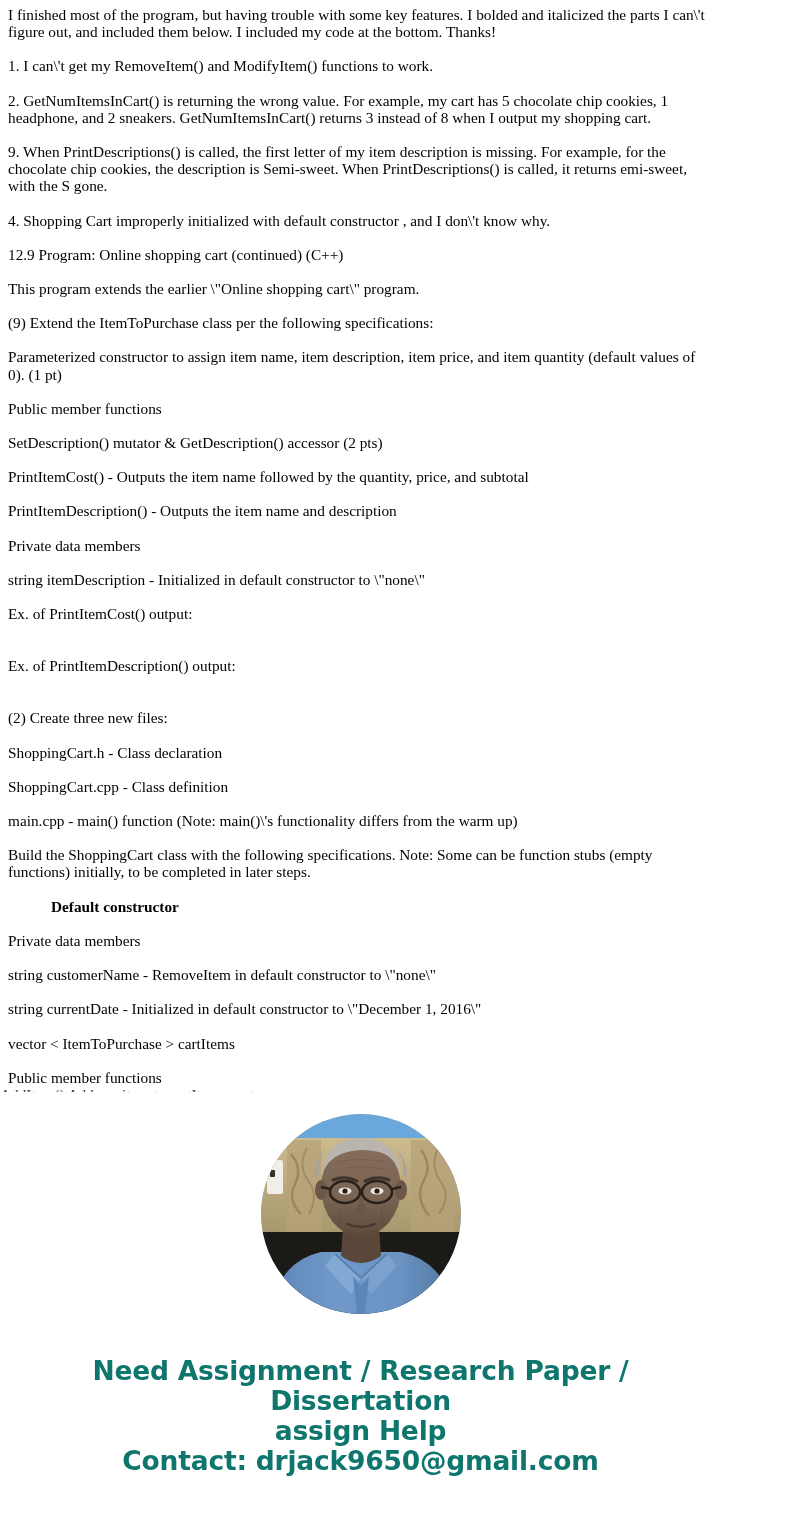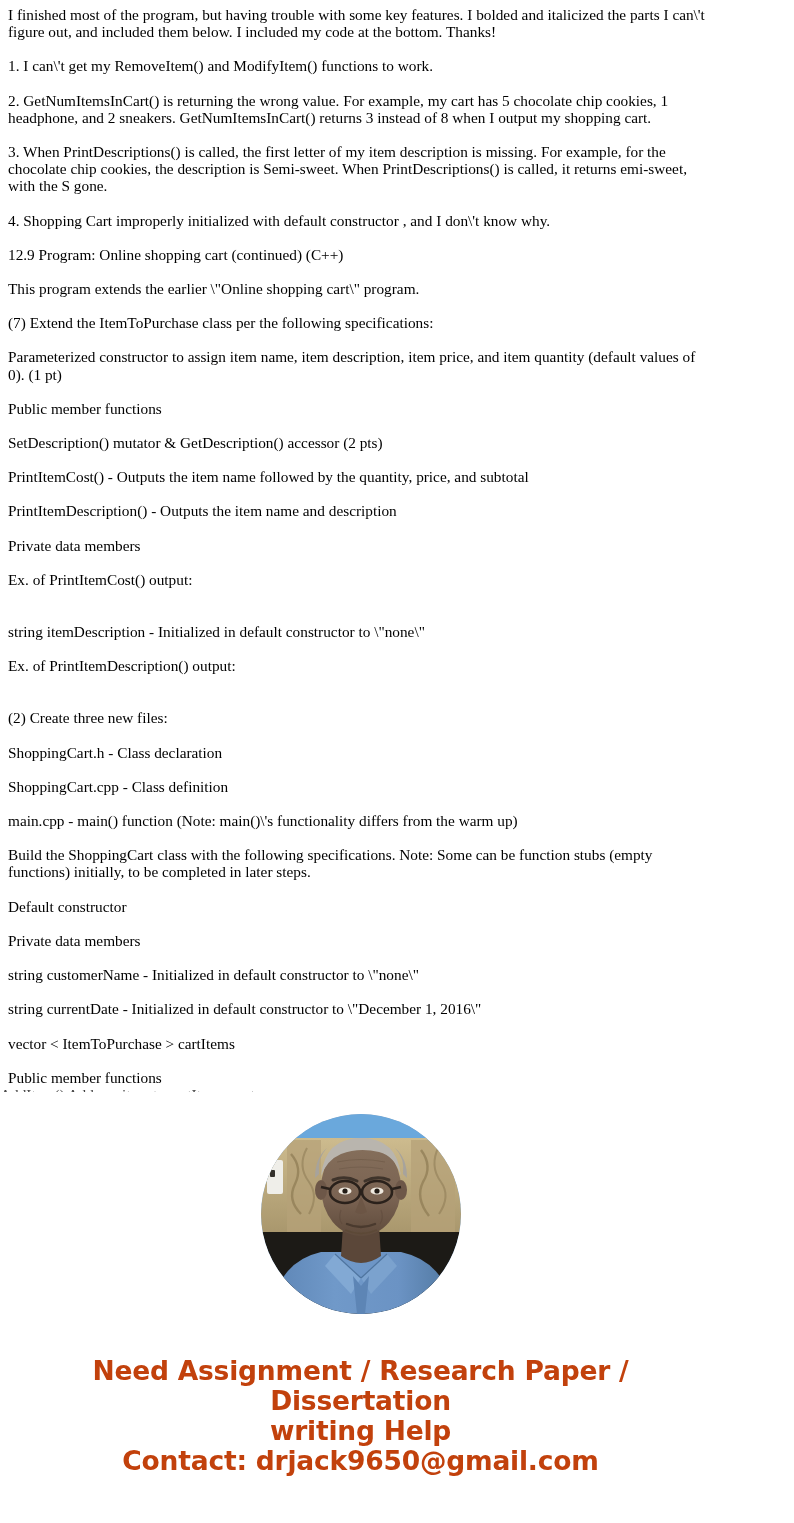--- a/index.html
+++ b/index.html
@@ -30,21 +30,21 @@
   .para {
     font-size: 15.3px;
     line-height: 17.2px;
     margin: 0 0 17px 0;
     text-align: left;
     word-wrap: break-word;
     white-space: normal;
   }
   .para:last-child { margin-bottom: 0; }
 
-  .para.bold { font-weight: normal; }
+  .para.bold { font-weight: bold; margin-left: 43px; }
 
   
   .para.with-gap { margin-bottom: 35px; }
 
   
   .clipped-line {
     font-size: 15.3px;
     line-height: 17.2px;
     height: 6px;
     overflow: hidden;
@@ -73,56 +73,56 @@
   
   .promo {
     margin-top: 42px;
     padding: 0 10px 18px 10px;
     text-align: center;
     font-family: "DejaVu Sans", "Liberation Sans", sans-serif;
     font-weight: bold;
     font-size: 26.5px;
     line-height: 30px;
     letter-spacing: -0.2px;
-    color: #c2410c;
+    color: #0f766e;
   }
   .promo .promo-line { display: block; }
 </style>
 </head>
 <body>
 
 <div class="page">
 
   <div class="question-body">
 
   <p class="para">I finished most of the program, but having trouble with some key features. I bolded and italicized the parts I can\'t figure out, and included them below. I included my code at the bottom. Thanks!</p>
       <p class="para">1. I can\'t get my RemoveItem() and ModifyItem() functions to work.</p>
       <p class="para">2. GetNumItemsInCart() is returning the wrong value. For example, my cart has 5 chocolate chip cookies, 1 headphone, and 2 sneakers. GetNumItemsInCart() returns 3 instead of 8 when I output my shopping cart.</p>
-      <p class="para">3. When PrintDescriptions() is called, the first letter of my item description is missing. For example, for the chocolate chip cookies, the description is Semi-sweet. When PrintDescriptions() is called, it returns emi-sweet, with the S gone.</p>
+      <p class="para">9. When PrintDescriptions() is called, the first letter of my item description is missing. For example, for the chocolate chip cookies, the description is Semi-sweet. When PrintDescriptions() is called, it returns emi-sweet, with the S gone.</p>
       <p class="para">4. Shopping Cart improperly initialized with default constructor , and I don\'t know why.</p>
       <p class="para">12.9 Program: Online shopping cart (continued) (C++)</p>
       <p class="para">This program extends the earlier \"Online shopping cart\" program.</p>
-      <p class="para">(7) Extend the ItemToPurchase class per the following specifications:</p>
+      <p class="para">(9) Extend the ItemToPurchase class per the following specifications:</p>
       <p class="para">Parameterized constructor to assign item name, item description, item price, and item quantity (default values of 0). (1 pt)</p>
       <p class="para">Public member functions</p>
       <p class="para">SetDescription() mutator &amp; GetDescription() accessor (2 pts)</p>
       <p class="para">PrintItemCost() - Outputs the item name followed by the quantity, price, and subtotal</p>
       <p class="para">PrintItemDescription() - Outputs the item name and description</p>
       <p class="para">Private data members</p>
+      <p class="para">string itemDescription - Initialized in default constructor to \"none\"</p>
       <p class="para with-gap">Ex. of PrintItemCost() output:</p>
-      <p class="para">string itemDescription - Initialized in default constructor to \"none\"</p>
       <p class="para with-gap">Ex. of PrintItemDescription() output:</p>
       <p class="para">(2) Create three new files:</p>
       <p class="para">ShoppingCart.h - Class declaration</p>
       <p class="para">ShoppingCart.cpp - Class definition</p>
       <p class="para">main.cpp - main() function (Note: main()\'s functionality differs from the warm up)</p>
       <p class="para">Build the ShoppingCart class with the following specifications. Note: Some can be function stubs (empty functions) initially, to be completed in later steps.</p>
       <p class="para bold">Default constructor</p>
       <p class="para">Private data members</p>
-      <p class="para">string customerName - Initialized in default constructor to \"none\"</p>
+      <p class="para">string customerName - RemoveItem in default constructor to \"none\"</p>
       <p class="para">string currentDate - Initialized in default constructor to \"December 1, 2016\"</p>
       <p class="para">vector &lt; ItemToPurchase &gt; cartItems</p>
       <p class="para">Public member functions</p>
     </div>
 
   <div class="clipped-line">AddItem() Adds an item to cartItems vector.</div>
 
   <div class="avatar-wrap">
     <div class="avatar">
       <svg viewBox="0 0 200 200" xmlns="http://www.w3.org/2000/svg">
@@ -210,17 +210,17 @@
 
           <path d="M80 96 q-3 8 1 14" stroke="#5b4739" stroke-width="1.2" fill="none" opacity="0.5"></path>
           <path d="M120 96 q3 8 -1 14" stroke="#5b4739" stroke-width="1.2" fill="none" opacity="0.5"></path>
         </g>
       </svg>
     </div>
   </div>
 
   <div class="promo">
     <span class="promo-line">Need Assignment / Research Paper / Dissertation</span>
-    <span class="promo-line">writing Help</span>
+    <span class="promo-line">assign Help</span>
     <span class="promo-line">Contact: drjack9650@gmail.com</span>
   </div>
 
 </div>
 
 </body></html>

